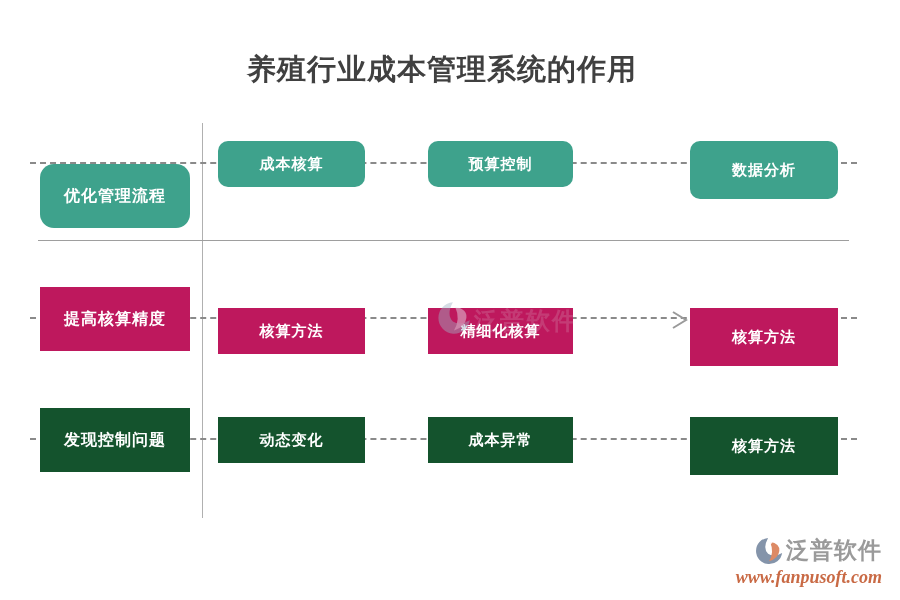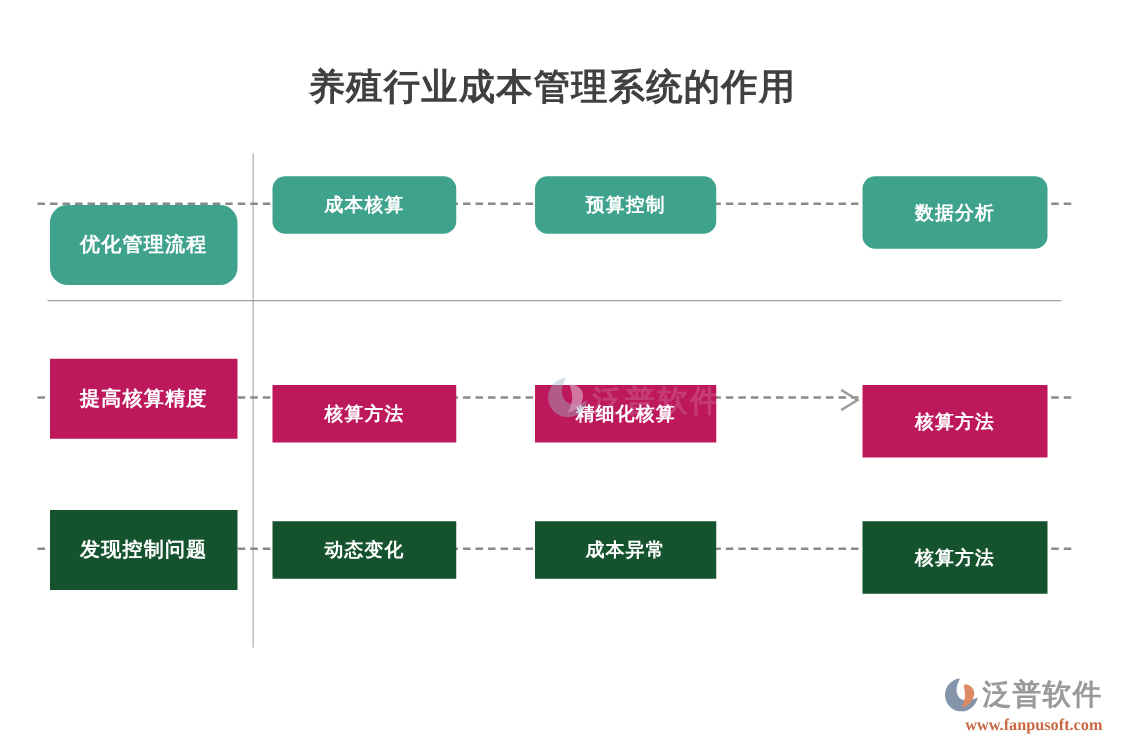--- a/index.html
+++ b/index.html
@@ -95,23 +95,24 @@
     z-index: 5;
   }
   .wm-top { display: flex; align-items: center; justify-content: flex-end; }
   .wm-logo { width: 30px; height: 30px; margin-right: 2px; }
   .wm-brand {
     font-size: 23px; font-weight: bold;
     color: #9a9a9a; letter-spacing: 1px;
   }
   .wm-url {
     font-family: "Liberation Serif", "DejaVu Serif", serif;
-    font-size: 13px; font-weight: bold;
+    font-size: 18px; font-weight: bold;
     color: #c96a45;
     margin-top: 1px;
+    font-style: italic;
   }
 </style>
 </head>
 <body>
 
 <div class="canvas">
 
   <div class="title">养殖行业成本管理系统的作用</div>
 
   <div class="vline"></div>

